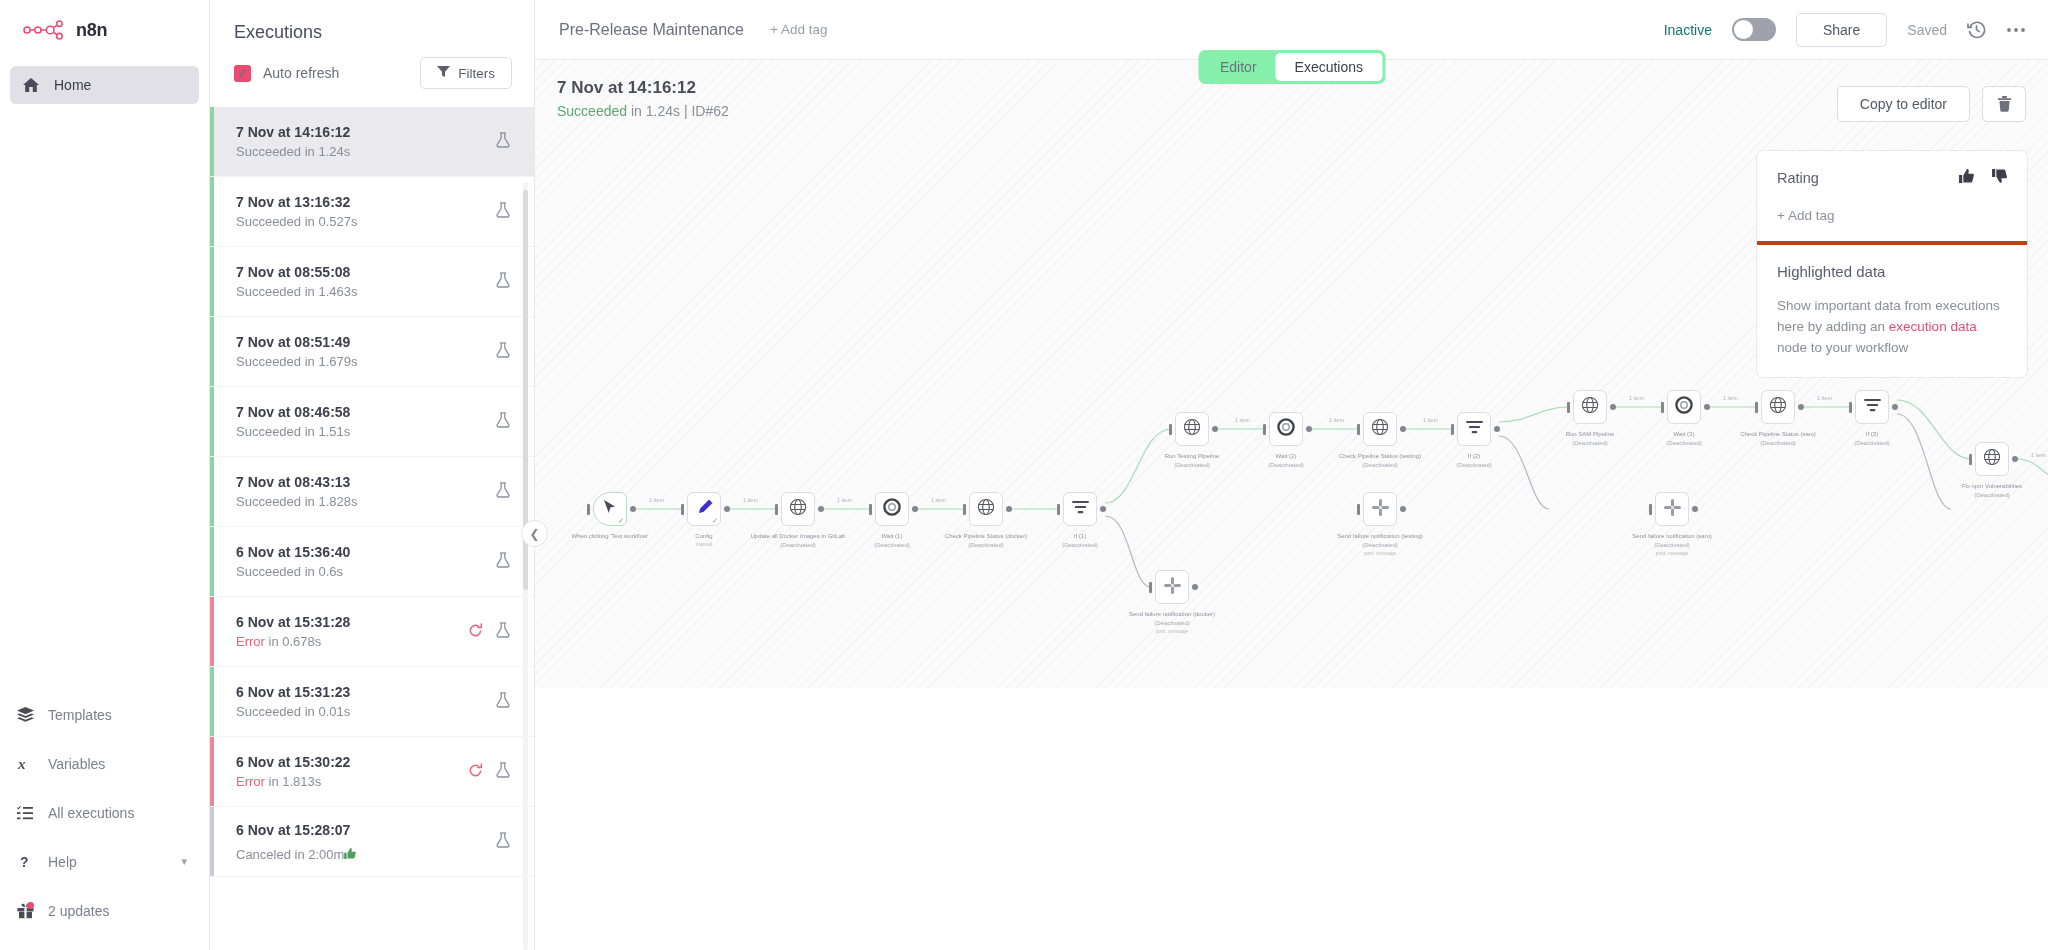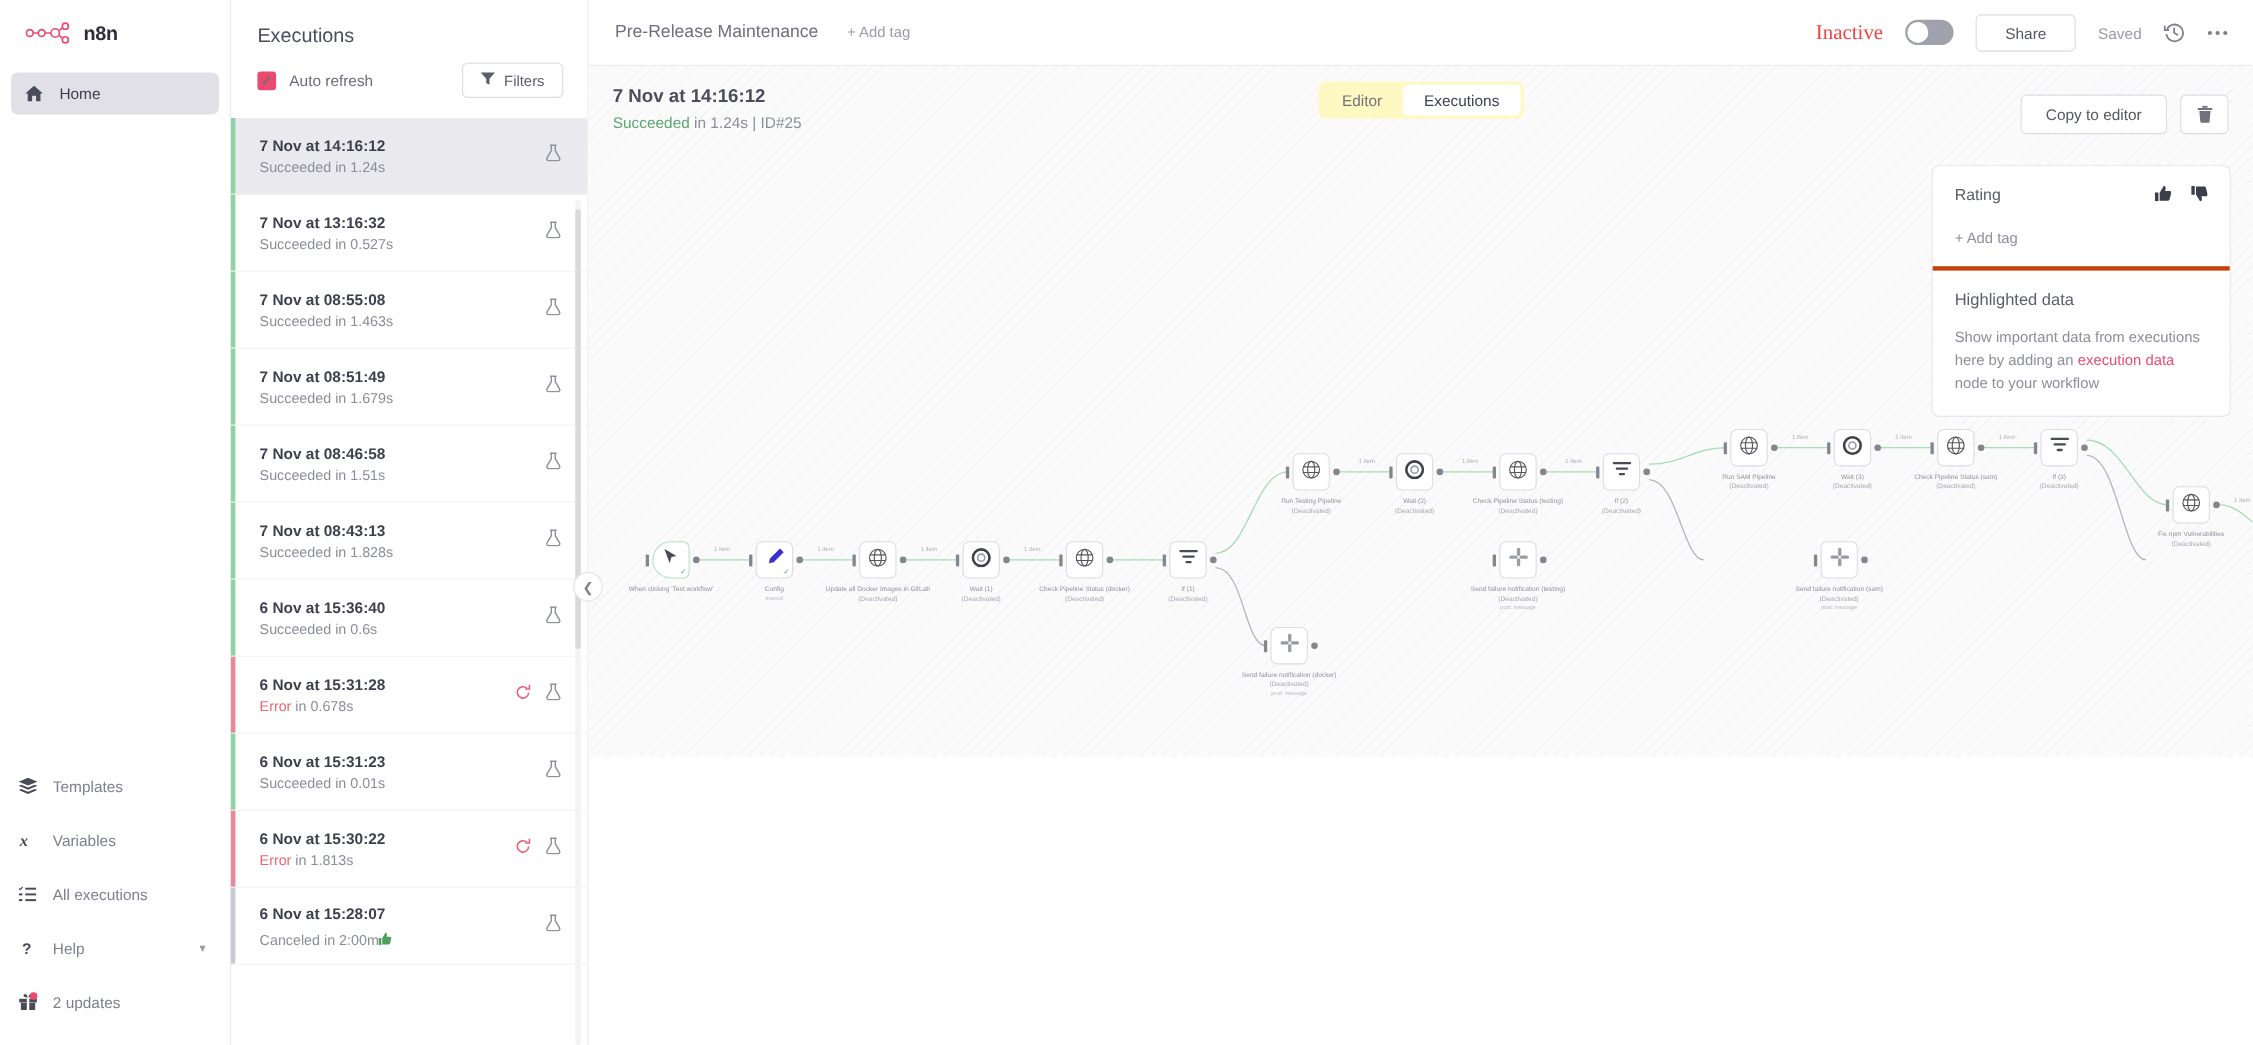--- a/index.html
+++ b/index.html
@@ -94,42 +94,41 @@
   
   .main { flex: 1; display: flex; flex-direction: column; position: relative; min-width: 0; }
   .topbar {
     height: 60px; background: #fff; border-bottom: 1px solid #ebebf0;
     display: flex; align-items: center; padding: 0 22px 0 24px; position: relative; z-index: 30;
     flex: 0 0 60px;
   }
   .wf-title { font-size: 16px; color: #6d6f7c; }
   .add-tag { font-size: 13.5px; color: #9a9ca7; margin-left: 26px; cursor: pointer; }
   .top-right { margin-left: auto; display: flex; align-items: center; gap: 20px; }
-  .inactive-label { font-size: 19px; color: #ef4444; font-family: Liberation Serif, serif; }
+  .inactive-label { font-size: 14px; color: #0f766e; }
   .toggle {
     width: 44px; height: 23px; border-radius: 12px; background: #9fa1ad;
     position: relative; cursor: pointer;
   }
   .toggle .knob {
     position: absolute; width: 19px; height: 19px; border-radius: 50%;
     background: #fff; top: 2px; left: 2px;
   }
   .share-btn {
     border: 1px solid #dcdce2; border-radius: 5px; background: #fff;
     padding: 8px 26px; font-size: 14px; color: #555764; cursor: pointer;
   }
   .saved-label { font-size: 14px; color: #9a9ca7; }
   .icon-btn { color: #7c7e8a; cursor: pointer; display: flex; align-items: center; }
 
   
   .tabs {
     position: absolute; left: 50%; transform: translateX(-50%); top: 50px;
-    display: flex; background: #fef9c3; border-radius: 7px; padding: 3px;
+    display: flex; background: #86efac; border-radius: 7px; padding: 3px;
     z-index: 40;
-    margin-top: 24px;
   }
   .tab {
     padding: 6px 19px; font-size: 14px; color: #6f717d; border-radius: 5px; cursor: pointer;
   }
   .tab.active { background: #fff; color: #3e404d; }
 
   
   .canvas {
     flex: 1; position: relative; overflow: hidden;
     background-color: #fbfbfc;
@@ -497,21 +496,21 @@
       <div class="tab">Editor</div>
       <div class="tab active">Executions</div>
     </div>
 
     <div class="canvas">
 
       <div class="exec-header">
         <div class="eh-date">7 Nov at 14:16:12</div>
         <div class="eh-sub">
           <span class="succ">Succeeded</span>
-          <span>in 1.24s | ID#25</span>
+          <span>in 1.24s | ID#62</span>
         </div>
       </div>
 
       <div class="canvas-actions">
         <div class="copy-btn">Copy to editor</div>
         <div class="trash-btn">
           <svg width="15" height="16" viewBox="0 0 16 17" fill="#6f717d">
             <rect x="5.4" y="0" width="5.2" height="2" rx="0.6"></rect>
               <rect x="1" y="2.4" width="14" height="1.9" rx="0.6"></rect>
             <path d="M2.6 5.2h10.8l-.9 10.3a1.3 1.3 0 01-1.3 1.2H4.8a1.3 1.3 0 01-1.3-1.2z"></path>

